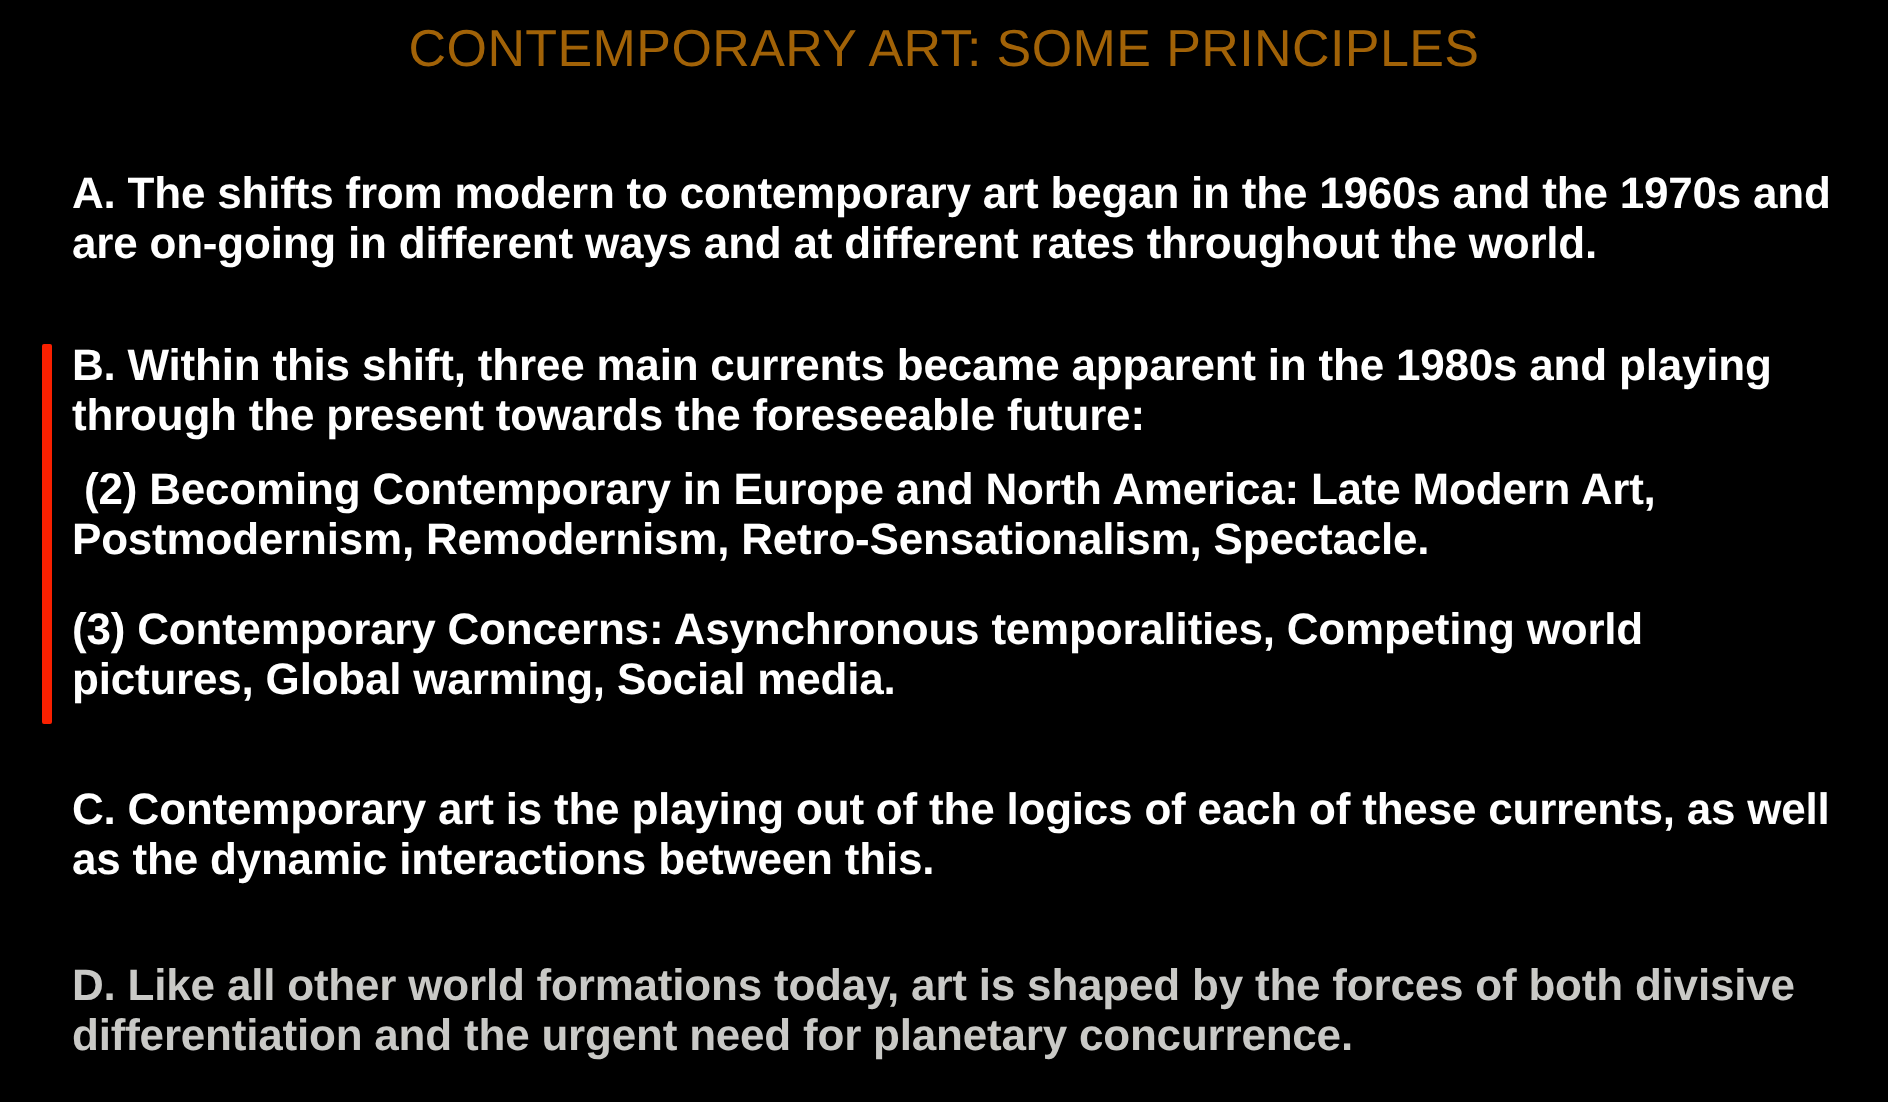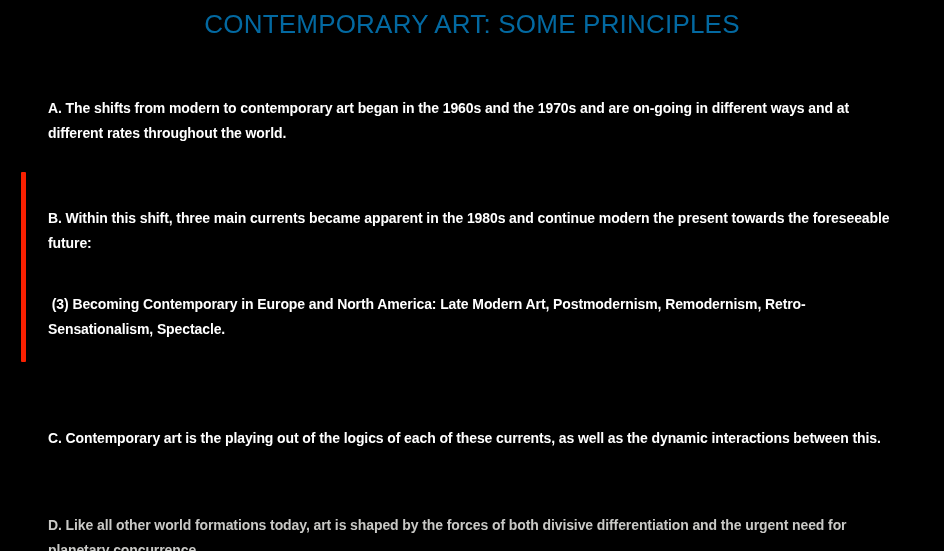--- a/index.html
+++ b/index.html
@@ -20,43 +20,43 @@
     height: 551px;
     background: #000000;
   }
   
   .slide-title {
     position: absolute;
     left: 0;
     top: 8px;
     width: 944px;
     text-align: center;
-    color: #0369a1;
+    color: #a16207;
     font-family: "Liberation Sans", sans-serif;
     font-size: 26px;
     font-weight: 400;
     letter-spacing: 0.2px;
     line-height: 32px;
     white-space: nowrap;
   }
   
   .body-area {
     position: absolute;
     left: 36px;
     top: 84px;
     width: 880px;
   }
   .para {
     color: #ffffff;
     font-family: "Liberation Sans", sans-serif;
-    font-size: 14px;
+    font-size: 22px;
     font-weight: 700;
     line-height: 25px;
     letter-spacing: -0.1px;
-    margin: 12px;
+    margin: 0;
     white-space: pre-wrap;
   }
   .para.dim {
     color: #c9c9c6;
   }
   .gap-a-b { height: 36px; }
   .gap-b-items { height: 12px; }
   .gap-item { height: 10px; }
   .gap-items-c { height: 40px; }
   .gap-c-d { height: 38px; }
@@ -80,31 +80,32 @@
   <div class="slide-title">CONTEMPORARY ART: SOME PRINCIPLES</div>
 
   <div class="accent-bar"></div>
 
   <div class="body-area">
 
     <p class="para">A. The shifts from modern to contemporary art began in the 1960s and the 1970s and are on-going in different ways and at different rates throughout the world.</p>
 
     <div class="gap-a-b"></div>
 
-    <p class="para">B. Within this shift, three main currents became apparent in the 1980s and continue modern the present towards the foreseeable future:</p>
+    <p class="para">B. Within this shift, three main currents became apparent in the 1980s and playing through the present towards the foreseeable future:</p>
 
     <div class="gap-b-items"></div>
 
-    <p class="para"> (3) Becoming Contemporary in Europe and North America: Late Modern Art, Postmodernism, Remodernism, Retro-Sensationalism, Spectacle.</p>
+    <p class="para"> (2) Becoming Contemporary in Europe and North America: Late Modern Art, Postmodernism, Remodernism, Retro-Sensationalism, Spectacle.</p>
 
     <div class="gap-item"></div>
 
 
     <div class="gap-item"></div>
 
+    <p class="para">(3) Contemporary Concerns: Asynchronous temporalities, Competing world pictures, Global warming, Social media.</p>
 
     <div class="gap-items-c"></div>
 
     <p class="para">C. Contemporary art is the playing out of the logics of each of these currents, as well as the dynamic interactions between this.</p>
 
     <div class="gap-c-d"></div>
 
     <p class="para dim">D. Like all other world formations today, art is shaped by the forces of both divisive differentiation and the urgent need for planetary concurrence.</p>
 
   </div>

